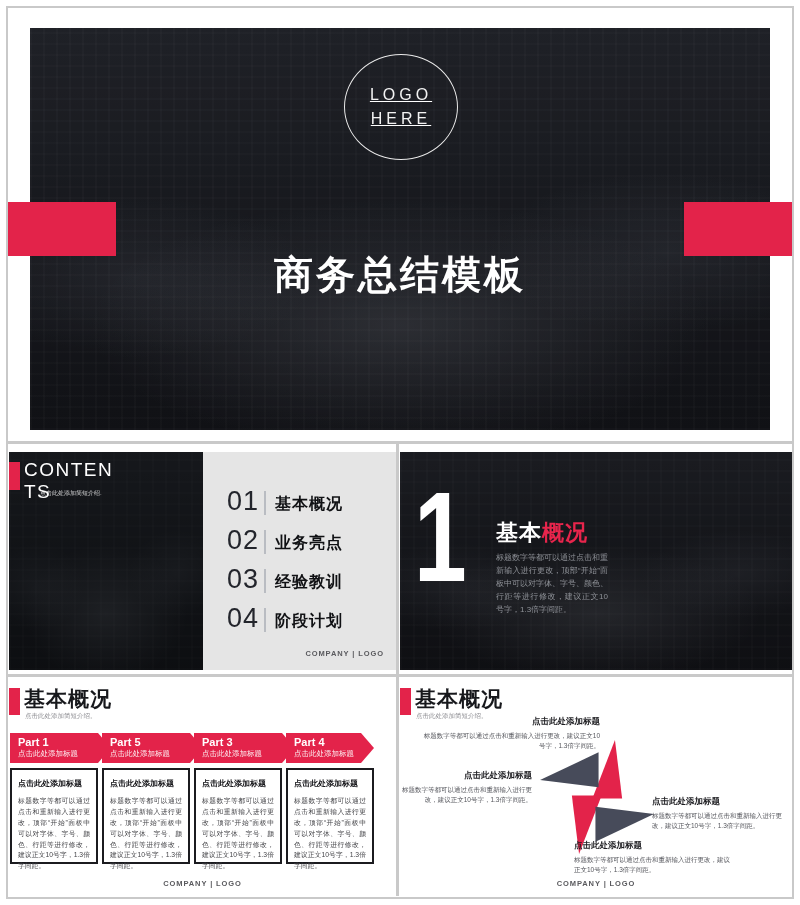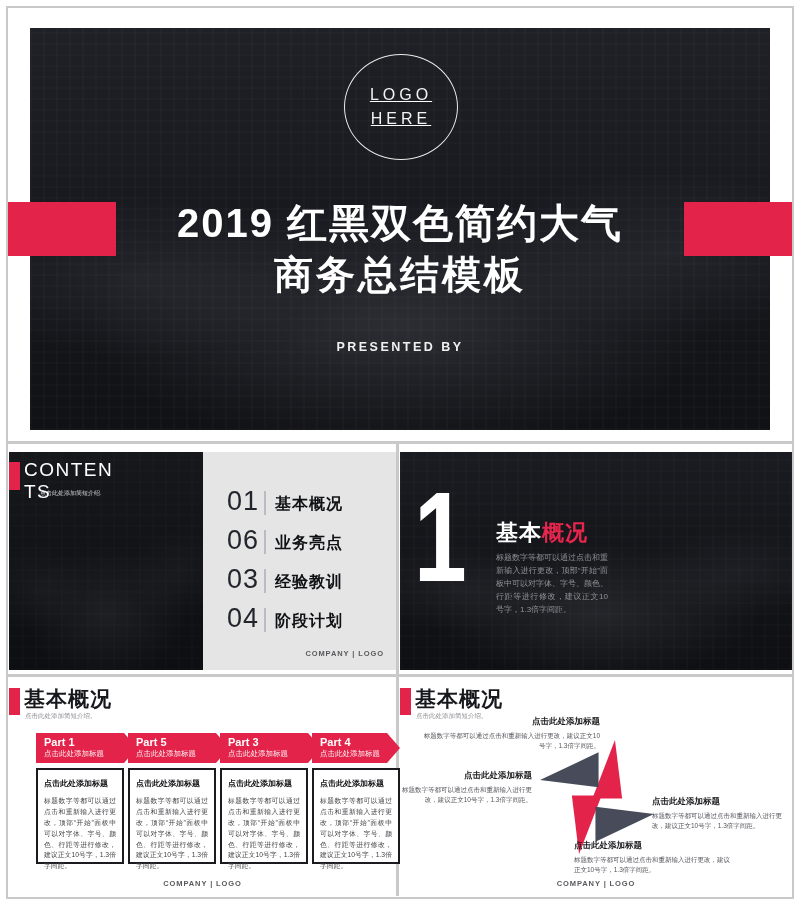--- a/index.html
+++ b/index.html
@@ -64,21 +64,21 @@
   .sec-title .r{color:#e8254c;}
   .sec-body{position:absolute;left:96px;top:100px;width:112px;margin:0;font-size:8px;line-height:1.62;color:#8f9298;text-align:justify;}
 
   
   .bhead .accent-sq{top:6px;height:27px;}
   .btitle{position:absolute;left:15px;top:3px;font-size:21px;font-weight:bold;color:#17181c;letter-spacing:1px;}
   .bintro{position:absolute;left:16px;top:30px;font-size:6.5px;color:#8d8d92;}
 
   
   .parts{left:9px;top:682px;width:387px;height:214px;background:#fff;}
-  .cols{position:absolute;left:27px;top:51px;right:4px;display:flex;gap:4px;}
+  .cols{position:absolute;left:1px;top:51px;right:4px;display:flex;gap:4px;}
   .col{position:relative;width:88px;flex:0 0 auto;}
   .arrow{position:relative;width:calc(100% + 13px);height:30px;background:#e3234a;color:#fff;
          padding:3px 8px;box-sizing:border-box;
          clip-path:polygon(0 0,calc(100% - 13px) 0,100% 50%,calc(100% - 13px) 100%,0 100%);}
   .col:last-child .arrow{width:100%;}
   .arrow-part{font-size:11px;font-weight:bold;line-height:1.2;}
   .arrow-cap{font-size:7.5px;color:rgba(255,255,255,.92);}
   .pbox{margin-top:5px;height:96px;border:2px solid #1b1b1f;background:#fff;padding:8px 6px;box-sizing:border-box;}
   .pbox-title{font-size:8px;font-weight:bold;color:#131317;margin-bottom:7px;}
   .pbox-body{margin:0;font-size:6.8px;line-height:1.6;color:#46464a;text-align:justify;}
@@ -106,42 +106,40 @@
   <div class="gridline h" style="top:674px"></div>
   <div class="gridline v"></div>
 
   <section class="slide cover city">
     <div class="logo-circle">
       <div class="logo-text">
         <span>LOGO</span>
         <span>HERE</span>
       </div>
     </div>
-    <h1 class="cover-t1">2019 红黑双色简约大气</h1>
     <h1 class="cover-t2">商务总结模板</h1>
-    <div class="presented">PRESENTED BY</div>
   </section>
   <div class="redbar left"></div>
   <div class="redbar right"></div>
 
   <section class="slide contents">
     <div class="contents-photo city dim">
       <div class="accent-sq"></div>
       <div class="contents-heading">CONTENTS</div>
       <div class="contents-intro">点击此处添加简短介绍.</div>
     </div>
     <div class="toc">
       <div class="toc-rows">
         <div class="toc-row">
           <span class="toc-num">01</span>
           <span class="toc-div"></span>
           <span class="toc-label">基本概况</span>
         </div>
         <div class="toc-row">
-          <span class="toc-num">06</span>
+          <span class="toc-num">02</span>
           <span class="toc-div"></span>
           <span class="toc-label">业务亮点</span>
         </div>
         <div class="toc-row">
           <span class="toc-num">03</span>
           <span class="toc-div"></span>
           <span class="toc-label">经验教训</span>
         </div>
         <div class="toc-row">
           <span class="toc-num">04</span>

